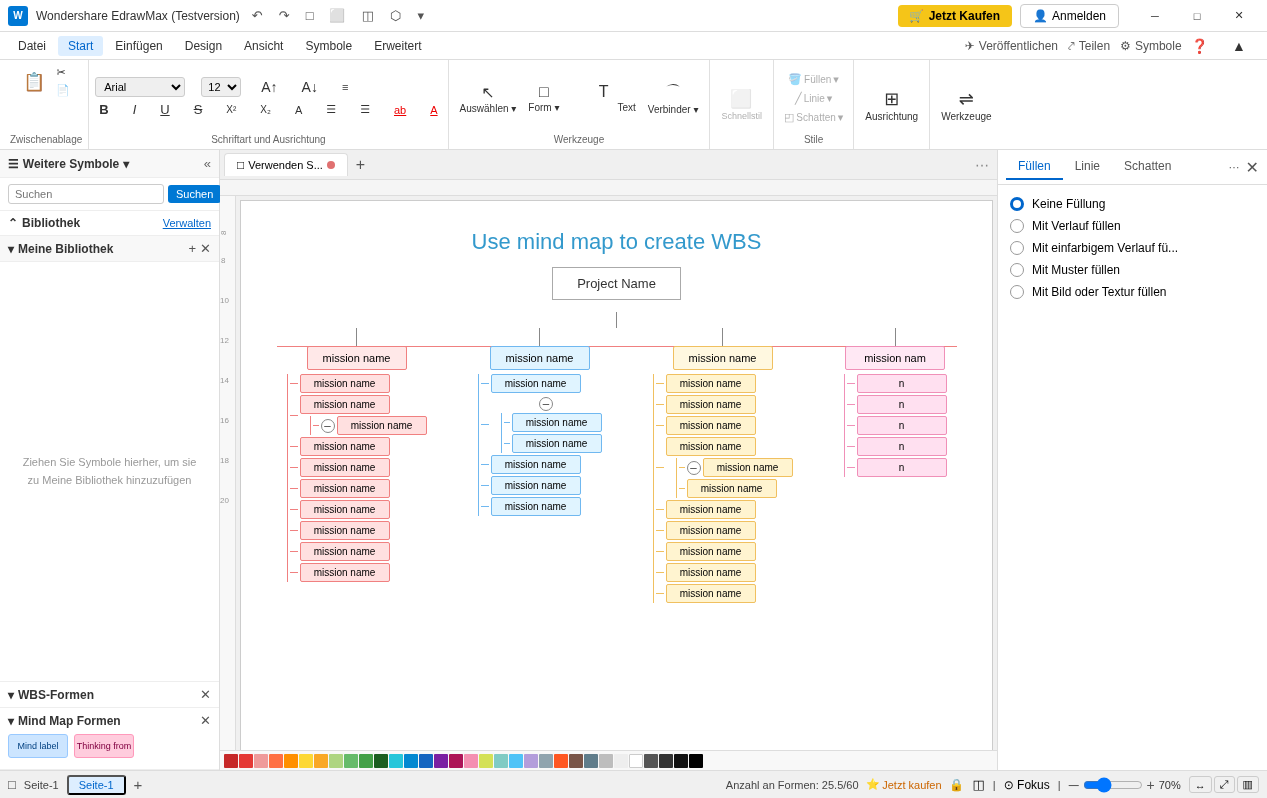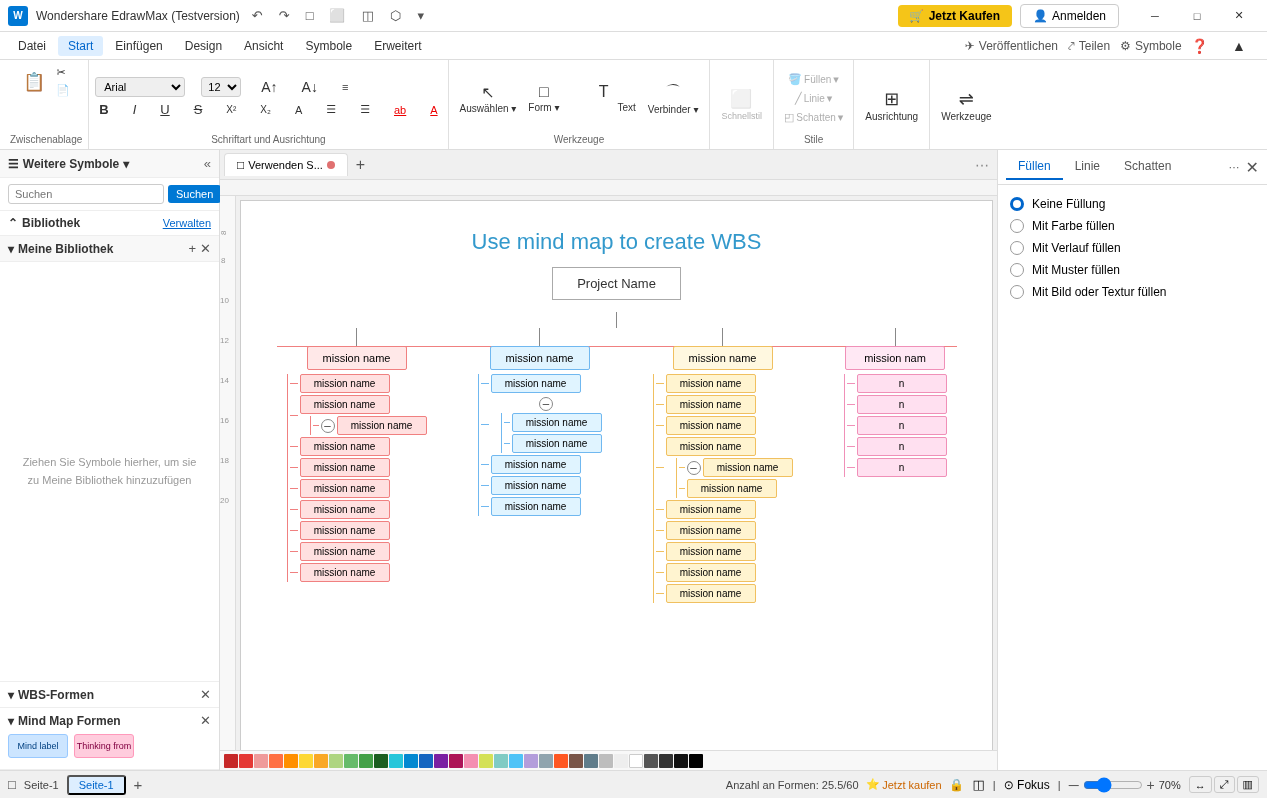--- a/index.html
+++ b/index.html
@@ -679,25 +679,25 @@
         <button class="right-panel-close">✕</button>
       </div>
     </div>
     <div class="fill-options">
       <div class="fill-option">
         <div class="fill-radio checked"></div>
         <span>Keine Füllung</span>
       </div>
       <div class="fill-option">
         <div class="fill-radio"></div>
-        <span>Mit Farbe füllen</span>
+        <span>Mit Verlauf füllen</span>
       </div>
       <div class="fill-option">
         <div class="fill-radio"></div>
-        <span>Mit Verlauf füllen</span>
+        <span>Mit einfarbigem Verlauf fü...</span>
       </div>
       <div class="fill-option">
         <div class="fill-radio"></div>
         <span>Mit Muster füllen</span>
       </div>
       <div class="fill-option">
         <div class="fill-radio"></div>
         <span>Mit Bild oder Textur füllen</span>
       </div>
     </div>

